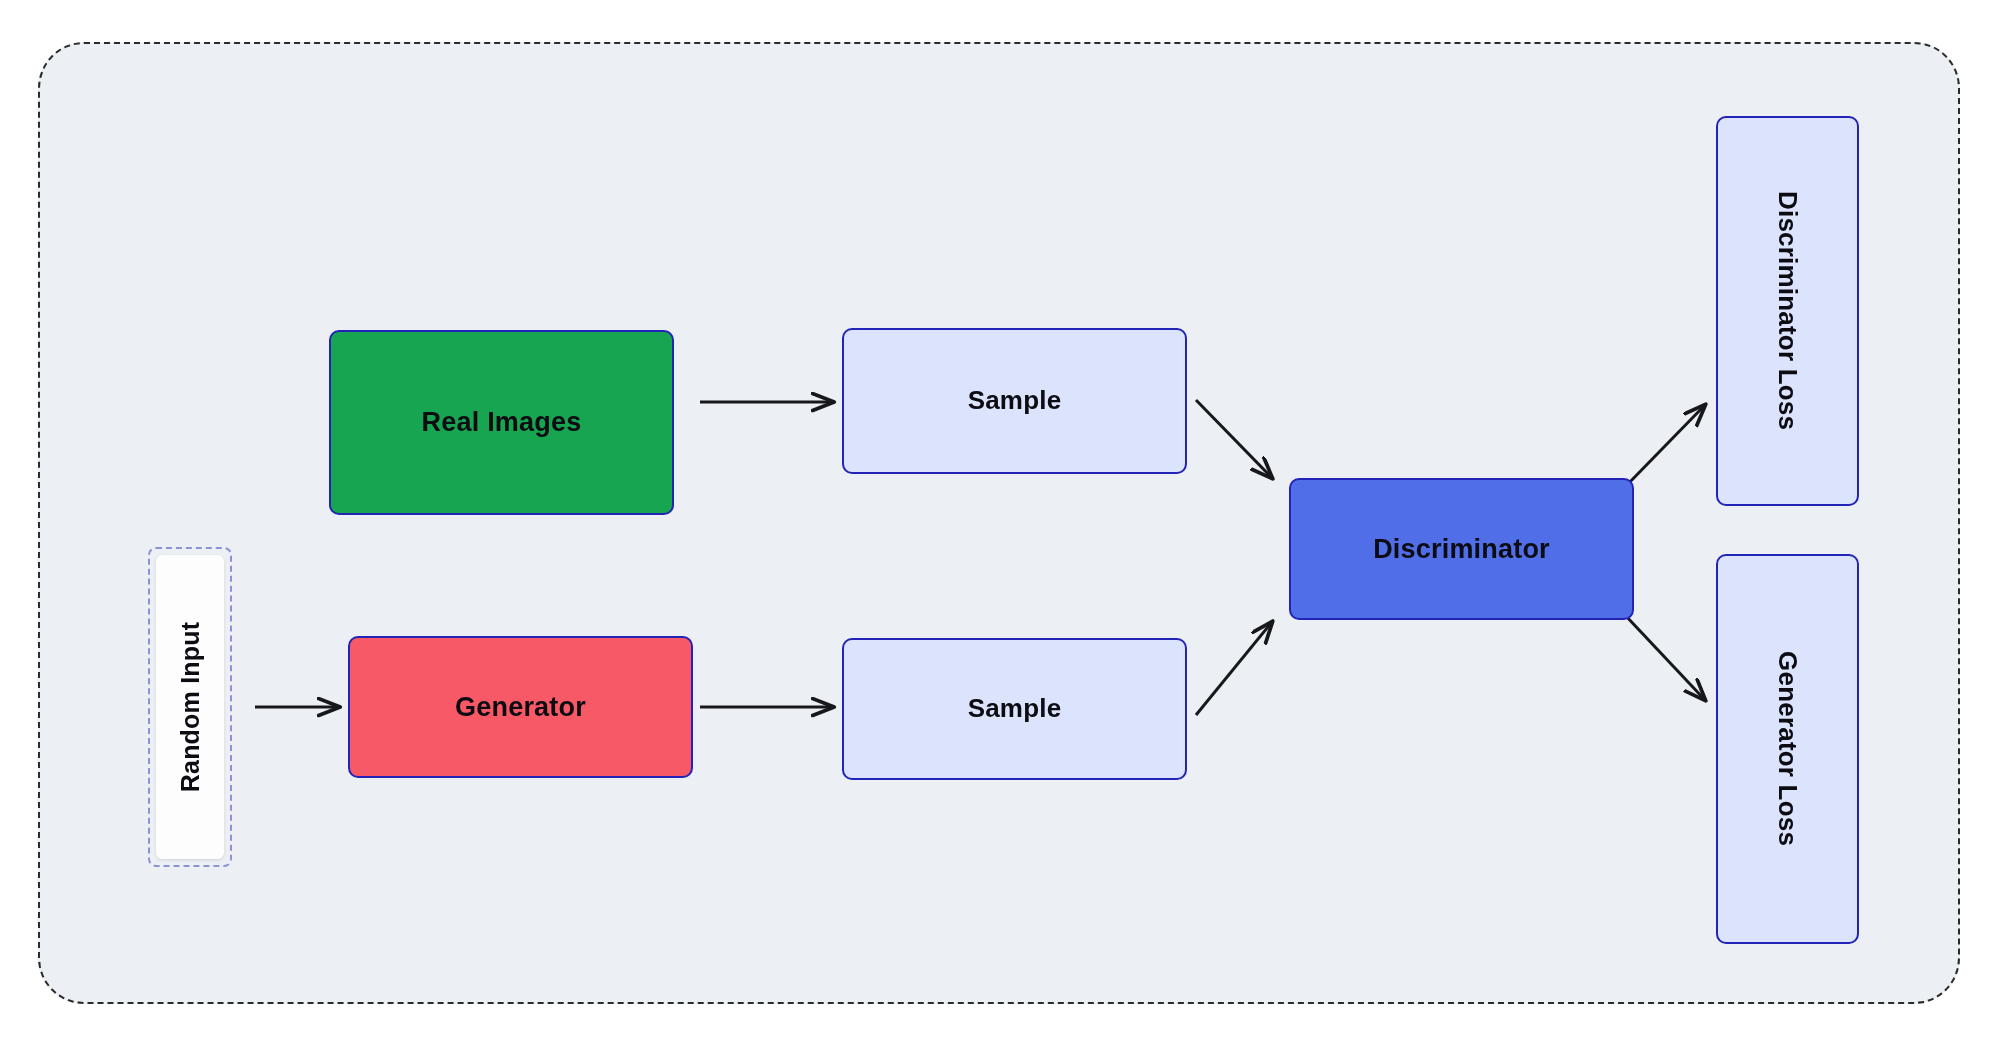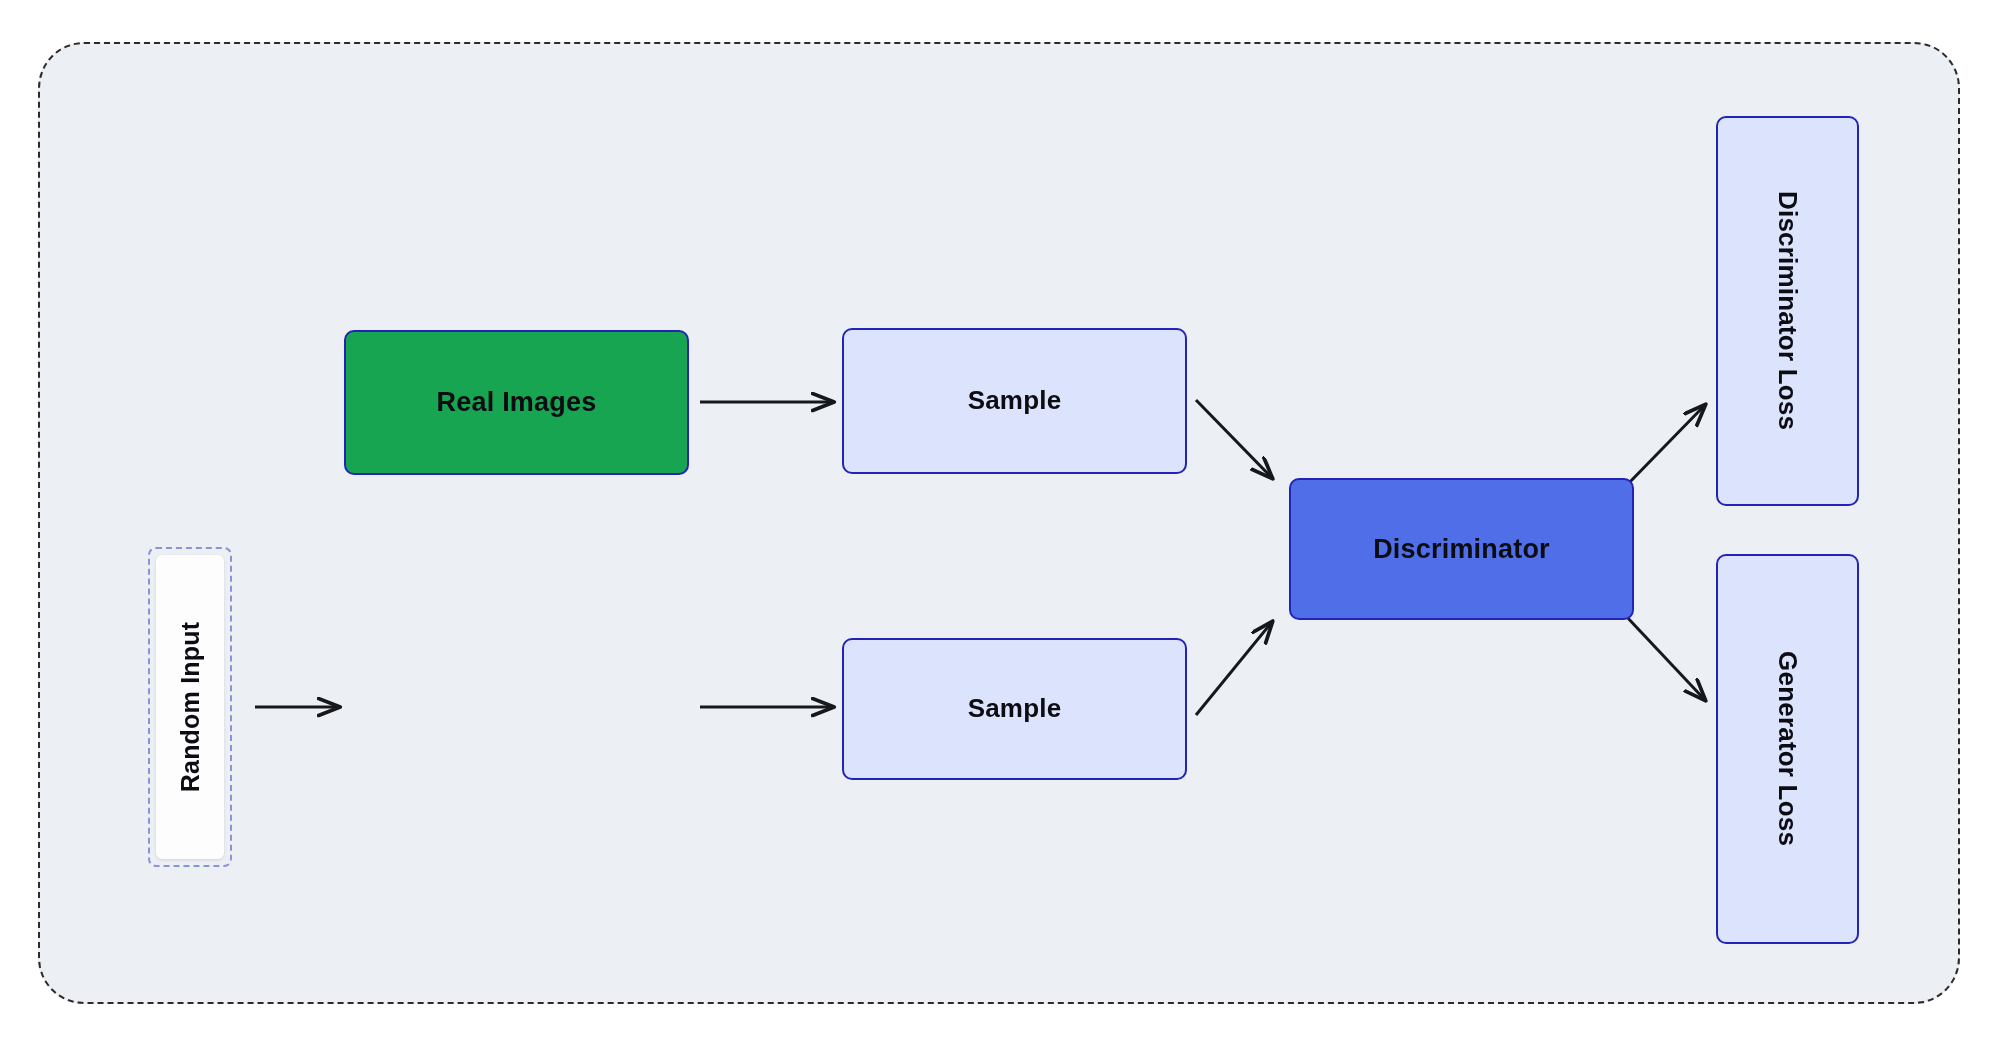--- a/index.html
+++ b/index.html
@@ -51,22 +51,22 @@
   }
 
   .node-label {
     display: block;
     line-height: 1.2;
     white-space: nowrap;
   }
 
   
   #node-real-images {
-    left: 344px;  top: 330px;
-    width: 345px; height: 145px;
+    left: 329px;  top: 330px;
+    width: 345px; height: 185px;
     background: #18a552;
     font-size: 27px;
   }
 
   #node-generator {
     left: 348px;  top: 636px;
     width: 345px; height: 142px;
     background: #f75a66;
     font-size: 27px;
   }
@@ -203,20 +203,23 @@
   <div id="node-random-input">
     <div id="node-random-input-inner">
       <span class="node-label">Random Input</span>
     </div>
   </div>
 
   <div id="node-real-images" class="node">
     <span class="node-label">Real Images</span>
   </div>
 
+  <div id="node-generator" class="node">
+    <span class="node-label">Generator</span>
+  </div>
 
   <div id="node-sample-real" class="node">
     <span class="node-label">Sample</span>
   </div>
 
   <div id="node-sample-fake" class="node">
     <span class="node-label">Sample</span>
   </div>
 
   <div id="node-discriminator" class="node">

